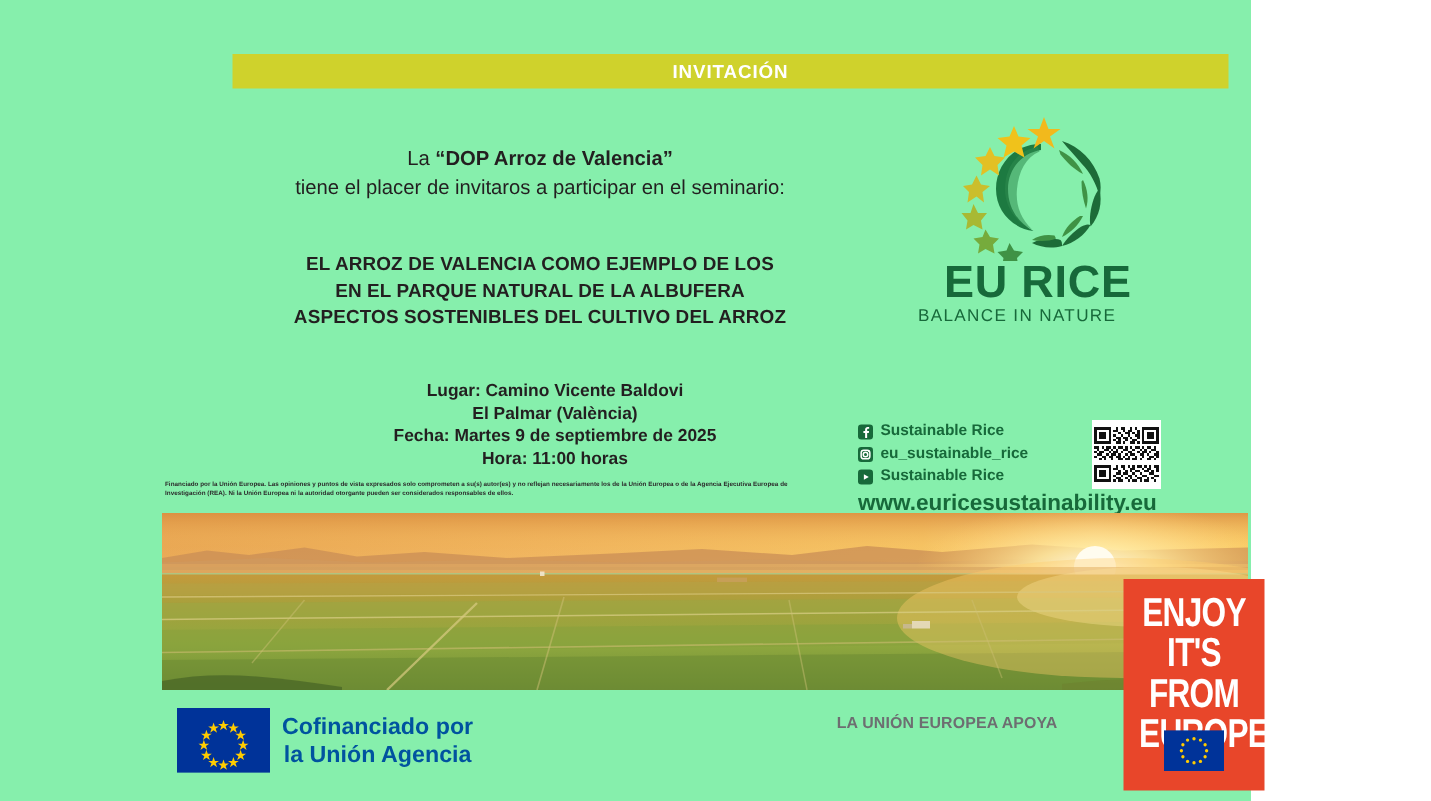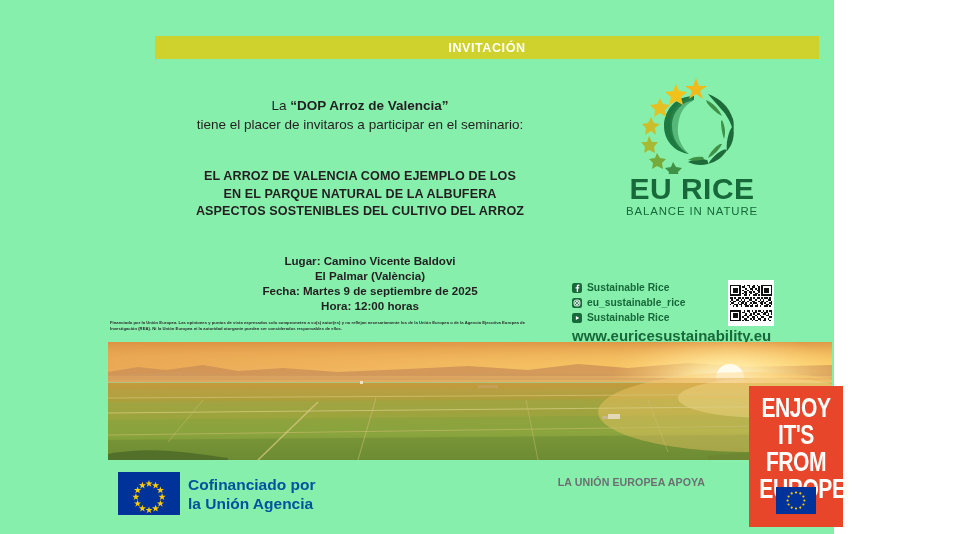--- a/index.html
+++ b/index.html
@@ -124,21 +124,21 @@
     font-weight: bold;
     letter-spacing: 0.5px;
     color: #17693a;
     line-height: 30px;
   }
   .eurice-tag {
     position: absolute;
     left: 0;
     top: 131px;
     width: 160px;
-    text-align: center;
+    text-align: left;
     font-size: 11.4px;
     letter-spacing: 0.9px;
     color: #17693a;
     line-height: 13px;
   }
 
   
   .social {
     position: absolute;
     left: 572px;
@@ -227,20 +227,21 @@
     background: #003399;
   }
 
   
   .cofin {
     position: absolute;
     left: 118px;
     top: 472px;
     width: 200px;
     height: 46px;
+    text-align: center;
   }
   .cofin-flag {
     position: absolute;
     left: 0; top: 0;
     width: 62px;
     height: 43px;
     background: #003399;
   }
   .cofin-text {
     position: absolute;
@@ -286,21 +287,21 @@
   <div class="seminar-title">
     <div>EL ARROZ DE VALENCIA COMO EJEMPLO DE LOS</div>
     <div>EN EL PARQUE NATURAL DE LA ALBUFERA</div>
     <div>ASPECTOS SOSTENIBLES DEL CULTIVO DEL ARROZ</div>
   </div>
 
   <div class="event-details">
     <div>Lugar: Camino Vicente Baldovi</div>
     <div>El Palmar (València)</div>
     <div>Fecha: Martes 9 de septiembre de 2025</div>
-    <div>Hora: 12:00 horas</div>
+    <div>Hora: 11:00 horas</div>
   </div>
 
   <div class="disclaimer">Financiado por la Unión Europea. Las opiniones y puntos de vista expresados solo comprometen a su(s) autor(es) y no reflejan necesariamente los de la Unión Europea o de la Agencia Ejecutiva Europea de Investigación (REA). Ni la Unión Europea ni la autoridad otorgante pueden ser considerados responsables de ellos.</div>
 
   <div class="eurice">
     <div class="eurice-mark">
       <svg width="118" height="100" viewBox="0 0 118 100">
 
         <path d="M60 22 C41 22 30 37 30 52 C30 66 40 78 55 80 C44 74 38 64 38 52 C38 39 47 28 60 26 Z" fill="#1d7a41"></path>
         <path d="M58 24 C44 26 36 38 36 52 C36 64 43 74 54 79 C46 71 43 62 44 52 C45 40 50 31 59 27 Z" fill="#2e8b4f" opacity="0.55"></path>

